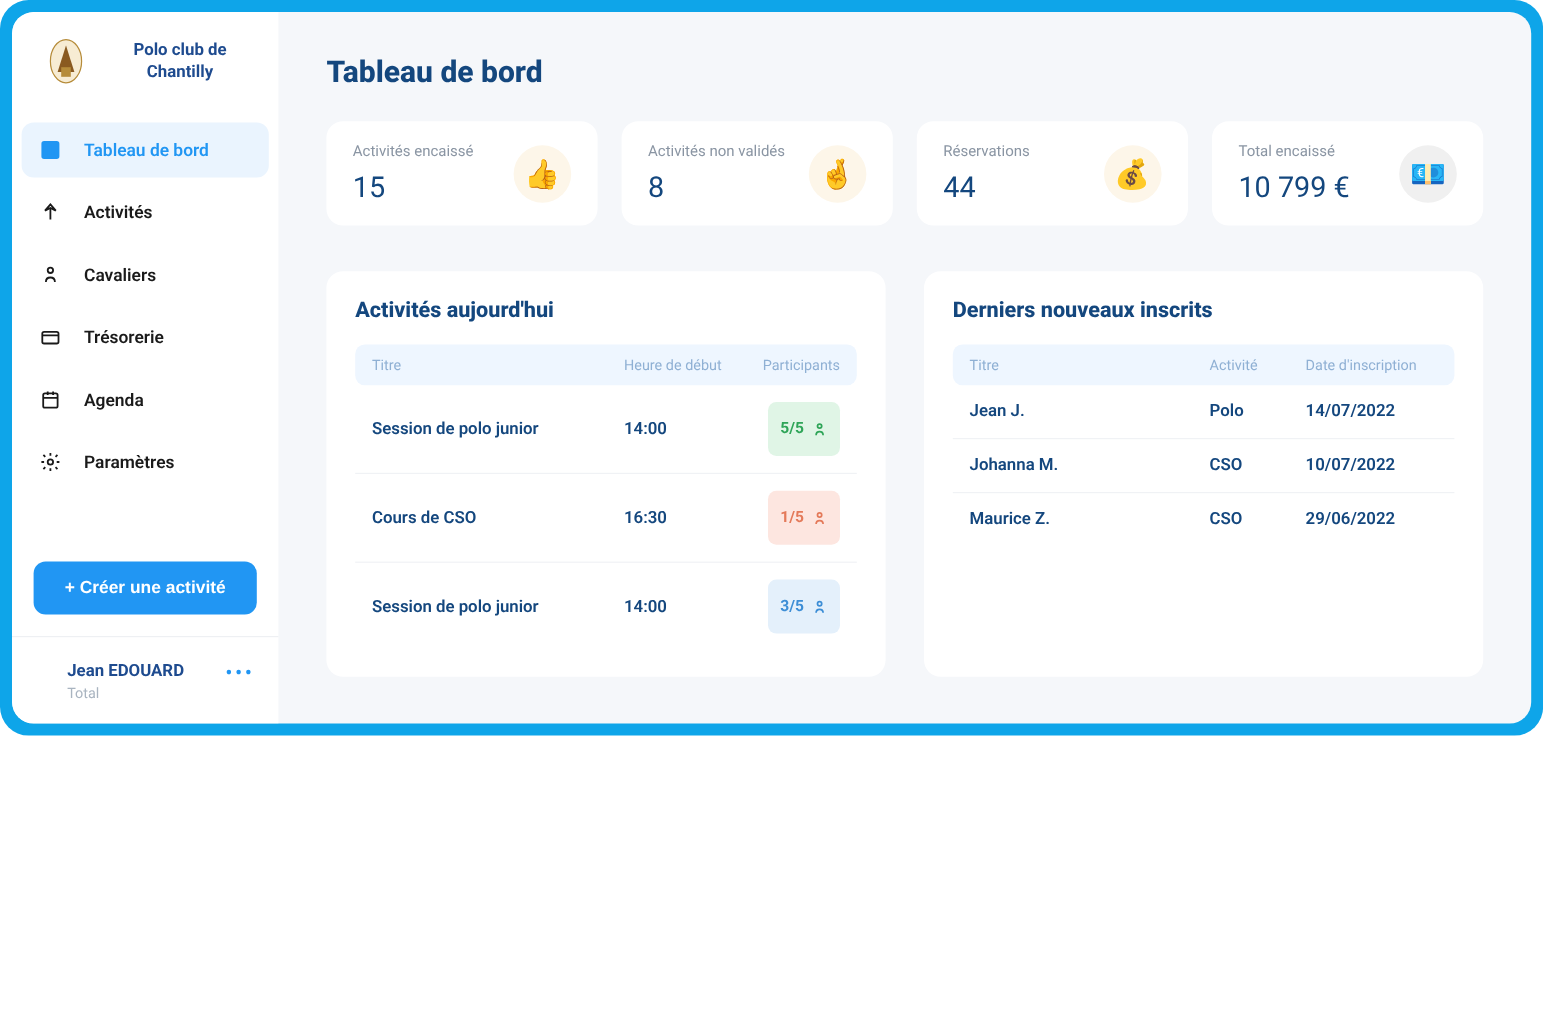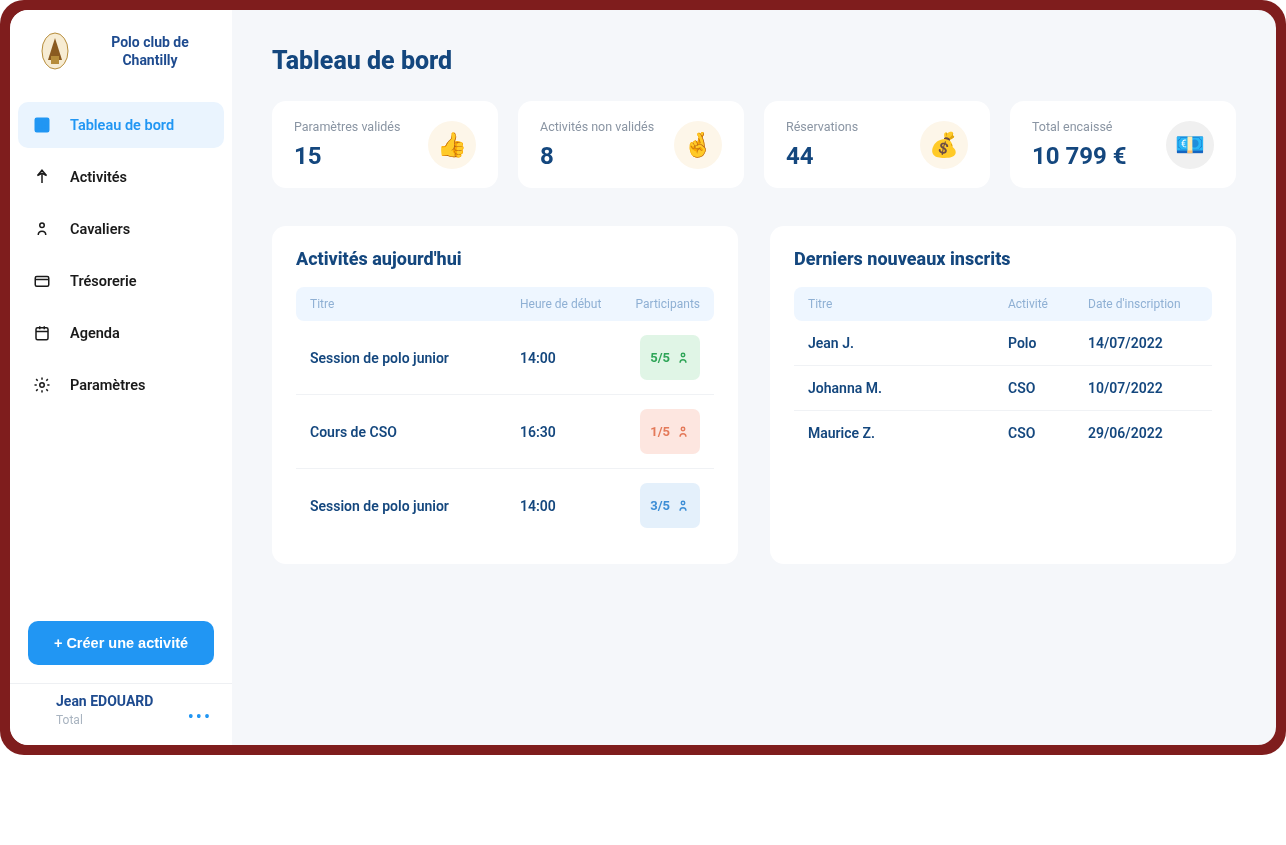--- a/index.html
+++ b/index.html
@@ -5,22 +5,22 @@
     * { box-sizing: border-box; margin: 0; padding: 0; }
     body {
       font-family: -apple-system, BlinkMacSystemFont, 'Segoe UI', Roboto, sans-serif;
       background: #fff;
       width: 1286px;
       height: 845px;
       overflow: hidden;
     }
     .app-frame {
       width: 1286px;
-      height: 755px;
-      background: #7f1d1d;
+      height: 613px;
+      background: #0ea5e9;
       border-radius: 24px;
       padding: 10px;
       position: relative;
     }
     .app-inner {
       width: 100%;
       height: 100%;
       background: #f5f7fa;
       border-radius: 18px;
       display: flex;
@@ -83,43 +83,43 @@
       border: none;
       padding: 14px;
       border-radius: 10px;
       font-size: 14.5px;
       font-weight: 600;
       cursor: pointer;
       text-align: center;
     }
     .user-block {
       border-top: 1px solid #eef0f3;
-      padding: 9px 20px 18px 46px;
-      display: flex;
-      align-items: flex-end;
+      padding: 20px 20px 18px 46px;
+      display: flex;
+      align-items: flex-start;
       justify-content: space-between;
     }
     .user-name { color: #1e4b8f; font-weight: 700; font-size: 14px; }
     .user-role { color: #a9b4c0; font-size: 12px; margin-top: 4px; }
     .more-dots { color: #2196f3; font-size: 18px; letter-spacing: 2px; cursor: pointer; }
     
     .main { flex: 1; padding: 36px 40px; overflow-y: auto; }
     .page-title { color: #14477e; font-size: 25px; font-weight: 800; margin-bottom: 26px; }
     .stat-row { display: flex; gap: 20px; margin-bottom: 38px; }
     .stat-card {
       flex: 1;
       background: #fff;
       border-radius: 14px;
       padding: 18px 22px;
       display: flex;
       align-items: center;
       justify-content: space-between;
     }
     .stat-label { color: #8a95a3; font-size: 12.5px; margin-bottom: 8px; }
-    .stat-value { color: #14477e; font-size: 24px; font-weight: 700; }
+    .stat-value { color: #14477e; font-size: 24px; font-weight: 400; }
     .stat-emoji {
       width: 48px; height: 48px;
       border-radius: 50%;
       display: flex; align-items: center; justify-content: center;
       font-size: 24px;
       background: #fdf6e9;
     }
     .panels { display: flex; gap: 32px; }
     .panel {
       flex: 1;
@@ -256,21 +256,21 @@
         <div class="more-dots">•••</div>
       </div>
     </aside>
 
     <main class="main">
       <h1 class="page-title">Tableau de bord</h1>
 
       <div class="stat-row">
         <div class="stat-card">
           <div>
-            <div class="stat-label">Paramètres validés</div>
+            <div class="stat-label">Activités encaissé</div>
             <div class="stat-value">15</div>
           </div>
           <div class="stat-emoji">👍</div>
         </div>
         <div class="stat-card">
           <div>
             <div class="stat-label">Activités non validés</div>
             <div class="stat-value">8</div>
           </div>
           <div class="stat-emoji">🤞</div>

